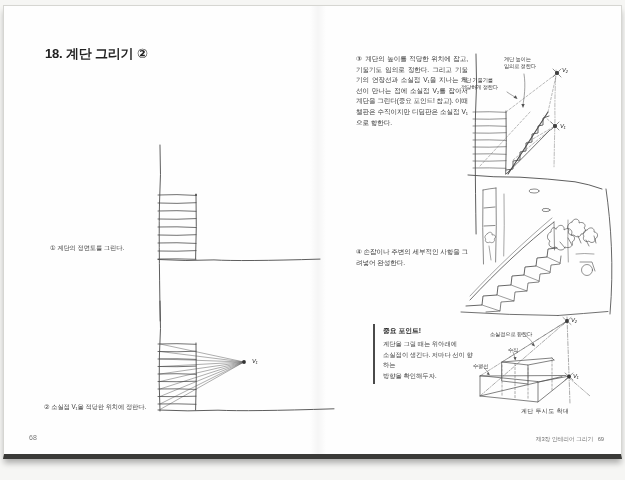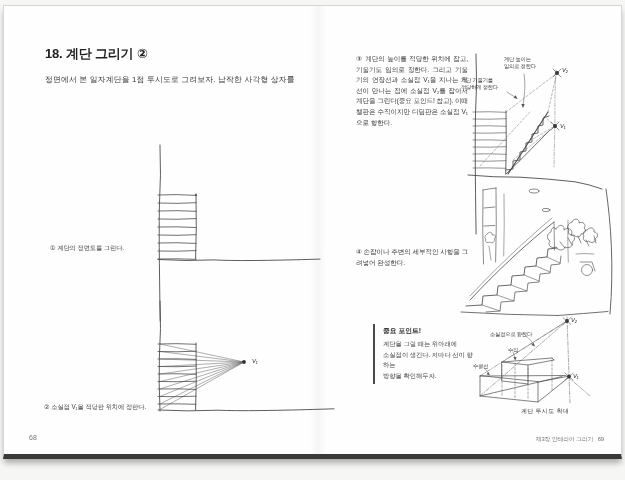--- a/index.html
+++ b/index.html
@@ -38,21 +38,20 @@
   svg path,svg line,svg circle,svg ellipse{vector-effect:non-scaling-stroke;}
 </style>
 </head>
 <body>
 
 <div class="book">
   <div class="gutter"></div>
 
   <div class="abs page-title" style="left:41px;top:39px;">18. 계단 그리기 ②</div>
   <div class="abs intro" style="left:41px;top:66px;width:265px;">
-    <div>정면에서 본 일자계단을 1점 투시도로 그려보자. 납작한 사각형 상자를</div>
   </div>
 
   <svg class="abs" style="left:145px;top:137px;" width="125" height="128" viewBox="0 0 125 128" fill="none" stroke="#4c4c4c" stroke-width="0.8" stroke-linecap="round">
     <path d="M11,2 q1.2,30 -0.5,58 q-0.8,30 0.7,118" stroke-width="0.9"></path>
     <path d="M9,52 q19,-1 38,0.4"></path>
     <path d="M9,60 q19,0.9 38,-0.3"></path>
     <path d="M9,68 q19,-0.8 38,0.3"></path>
     <path d="M9,76 q19,0.7 38,-0.4"></path>
     <path d="M9,84 q19,-0.6 38,0.5"></path>
     <path d="M9,92 q19,0.8 38,-0.3"></path>

